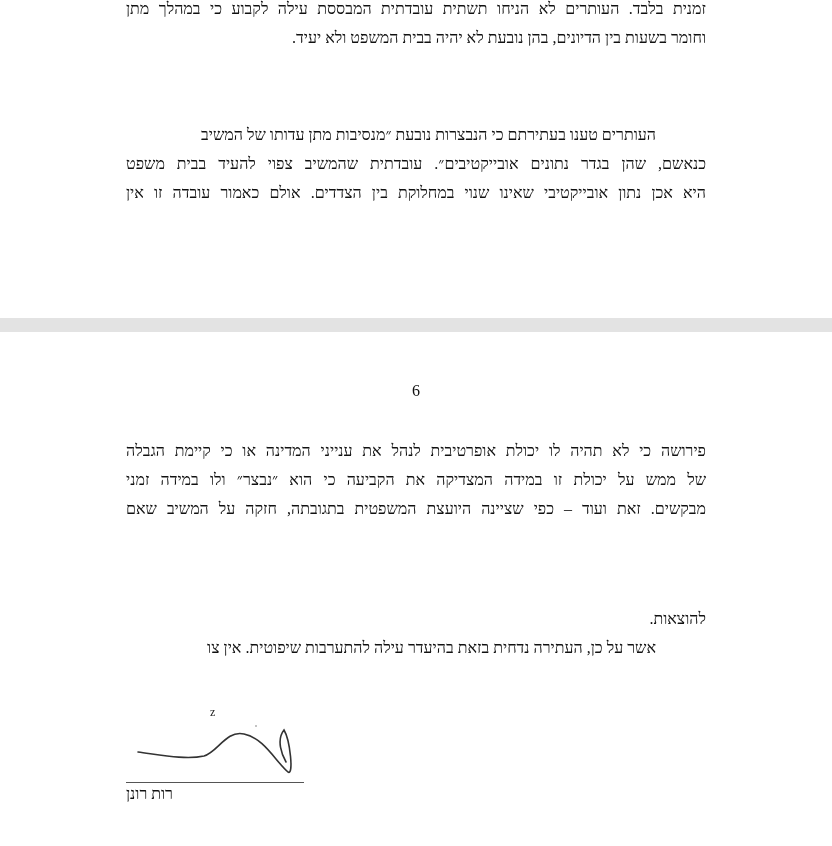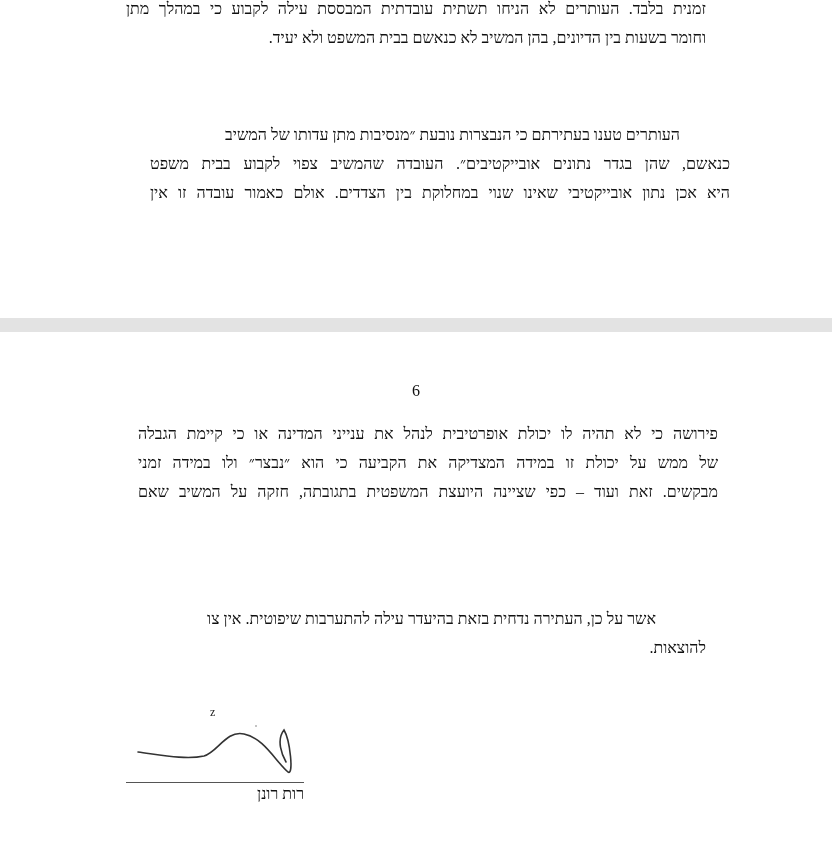--- a/index.html
+++ b/index.html
@@ -12,52 +12,52 @@
   .para { position:absolute; left:126px; width:580px; direction:rtl; text-align:justify;
           font-size:16px; line-height:29px; font-family:"Liberation Serif","DejaVu Serif",serif; }
   .line { display:block; white-space:nowrap; text-align-last:justify; text-align:justify; height:29px; }
   .line.last { text-align-last:right; }
   .indent { padding-right:50px; }
   .pagenum { position:absolute; top:50px; left:0; width:832px; text-align:center;
              font-size:16px; font-family:"Liberation Serif",serif; }
   .sig { position:absolute; left:126px; top:368px; width:178px; height:140px; }
   .sig svg { position:absolute; left:0; top:0; }
   .sig-line { position:absolute; left:0; top:82px; width:178px; height:1px; background:#555; }
-  .sig-name, .sig-title { position:absolute; left:0; width:178px; text-align:right; direction:rtl;
+  .sig-name, .sig-title { position:absolute; left:0; width:178px; text-align:left; direction:rtl;
              font-size:16px; font-family:"Liberation Serif",serif; }
   .sig-name { top:85px; }
   .sig-title { top:104px; }
 </style>
 </head>
 <body>
 
 <div class="page" id="page1">
   <div class="para" style="top:-6px;">
     <span class="line">זמנית בלבד. העותרים לא הניחו תשתית עובדתית המבססת עילה לקבוע כי במהלך מתן</span>
-    <span class="line last">וחומר בשעות בין הדיונים, בהן המשיב לא כנאשם בבית המשפט ולא יעיד.</span>
+    <span class="line last">וחומר בשעות בין הדיונים, בהן נובעת לא יהיה בבית המשפט ולא יעיד.</span>
   </div>
-  <div class="para" style="top:120px;margin-left:24px;">
+  <div class="para" style="top:120px;">
     <span class="line last indent">העותרים טענו בעתירתם כי הנבצרות נובעת ״מנסיבות מתן עדותו של המשיב</span>
-    <span class="line">כנאשם, שהן בגדר נתונים אובייקטיבים״. העובדה שהמשיב צפוי לקבוע בבית משפט</span>
+    <span class="line">כנאשם, שהן בגדר נתונים אובייקטיבים״. עובדתית שהמשיב צפוי להעיד בבית משפט</span>
     <span class="line">היא אכן נתון אובייקטיבי שאינו שנוי במחלוקת בין הצדדים. אולם כאמור עובדה זו אין</span>
   </div>
 </div>
 
 <div class="gap"></div>
 
 <div class="page" id="page2">
   <div class="pagenum">6</div>
-  <div class="para" style="top:87px;margin-left:12px;">
+  <div class="para" style="top:104px;">
     <span class="line">פירושה כי לא תהיה לו יכולת אופרטיבית לנהל את ענייני המדינה או כי קיימת הגבלה</span>
     <span class="line">של ממש על יכולת זו במידה המצדיקה את הקביעה כי הוא ״נבצר״ ולו במידה זמני</span>
     <span class="line">מבקשים. זאת ועוד – כפי שציינה היועצת המשפטית בתגובתה, חזקה על המשיב שאם</span>
   </div>
   <div class="para" style="top:272px;">
+    <span class="line last">להוצאות.</span>
     <span class="line last indent">אשר על כן, העתירה נדחית בזאת בהיעדר עילה להתערבות שיפוטית. אין צו</span>
-    <span class="line last">להוצאות.</span>
   </div>
 
   <div class="sig">
     <svg width="178" height="82" viewBox="0 0 178 82">
       <text x="84" y="16" font-size="12" font-family="Liberation Serif, serif" fill="#222">z</text>
       <path d="M12,52 C35,55 60,60 78,56 C92,52 100,30 118,34 C138,38 150,62 162,72 C168,76 164,40 158,30 C150,40 156,55 160,62" fill="none" stroke="#333" stroke-width="1.6" stroke-linecap="round"></path>
       <circle cx="130" cy="26" r="0.8" fill="#777"></circle>
     </svg>
     <div class="sig-line"></div>
     <div class="sig-name">רות רונן</div>

